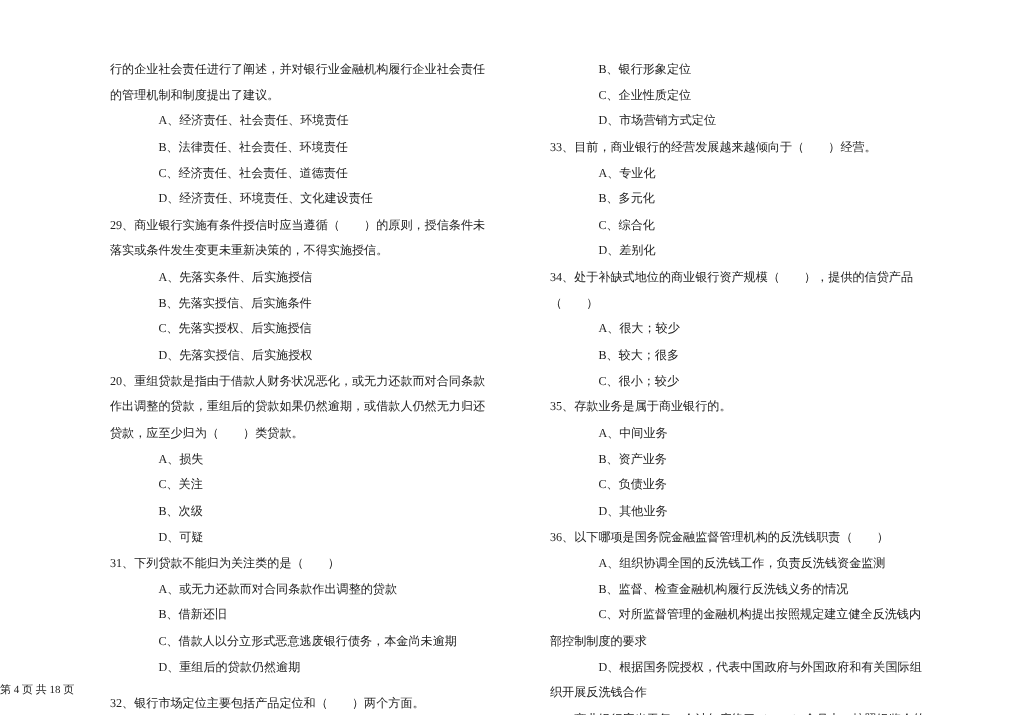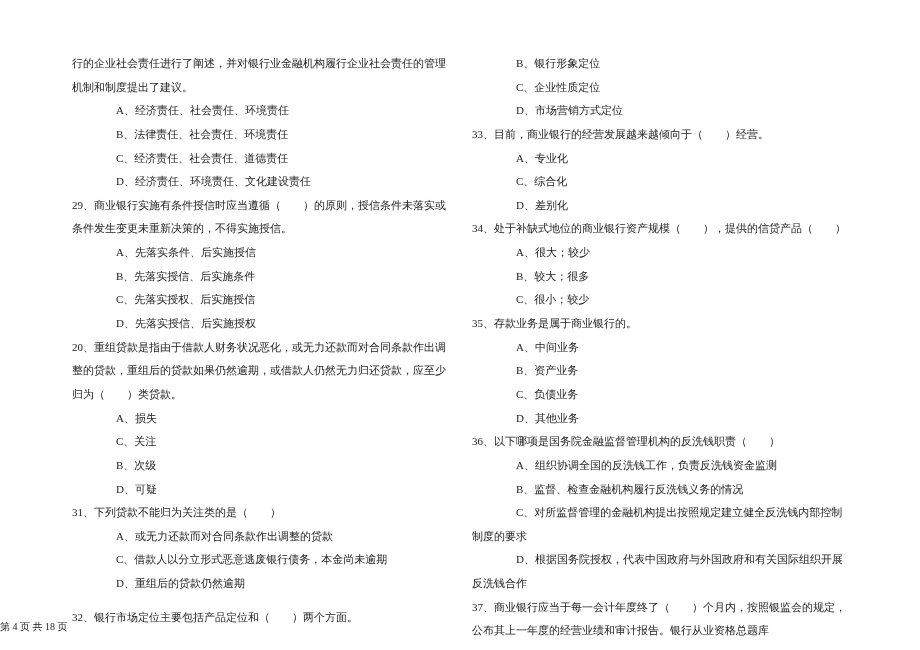--- a/index.html
+++ b/index.html
@@ -14,20 +14,21 @@
       padding: 52px 72px 40px 72px;
     }
     .content {
       display: flex;
       gap: 24px;
       height: 552px;
     }
     .col {
       flex: 1;
       line-height: 2.15;
+      margin-left: 28px;
     }
     .opt-line { text-indent: 4em; }
     .no-indent { text-indent: 0; }
     .footer {
       position: absolute;
       bottom: 16px;
       left: 0;
       right: 0;
       text-align: left;
       font-size: 10px;
@@ -48,33 +49,35 @@
     <div class="opt-line">B、先落实授信、后实施条件</div>
     <div class="opt-line">C、先落实授权、后实施授信</div>
     <div class="opt-line">D、先落实授信、后实施授权</div>
     <div class="no-indent">20、重组贷款是指由于借款人财务状况恶化，或无力还款而对合同条款作出调整的贷款，重组后的贷款如果仍然逾期，或借款人仍然无力归还贷款，应至少归为（　　）类贷款。</div>
     <div class="opt-line">A、损失</div>
     <div class="opt-line">C、关注</div>
     <div class="opt-line">B、次级</div>
     <div class="opt-line">D、可疑</div>
     <div class="no-indent">31、下列贷款不能归为关注类的是（　　）</div>
     <div class="opt-line">A、或无力还款而对合同条款作出调整的贷款</div>
+    <div class="opt-line">B、借新还旧</div>
     <div class="opt-line">C、借款人以分立形式恶意逃废银行债务，本金尚未逾期</div>
     <div class="opt-line">D、重组后的贷款仍然逾期</div>
     <div style="height:10px"></div>
     <div class="no-indent">32、银行市场定位主要包括产品定位和（　　）两个方面。</div>
 
   </div>
 
   <div class="col">
     <div class="opt-line">B、银行形象定位</div>
     <div class="opt-line">C、企业性质定位</div>
     <div class="opt-line">D、市场营销方式定位</div>
     <div class="no-indent">33、目前，商业银行的经营发展越来越倾向于（　　）经营。</div>
     <div class="opt-line">A、专业化</div>
+    <div class="opt-line">B、多元化</div>
     <div class="opt-line">C、综合化</div>
     <div class="opt-line">D、差别化</div>
     <div class="no-indent">34、处于补缺式地位的商业银行资产规模（　　），提供的信贷产品（　　）</div>
     <div class="opt-line">A、很大；较少</div>
     <div class="opt-line">B、较大；很多</div>
     <div class="opt-line">C、很小；较少</div>
     <div class="no-indent">35、存款业务是属于商业银行的。</div>
     <div class="opt-line">A、中间业务</div>
     <div class="opt-line">B、资产业务</div>
     <div class="opt-line">C、负债业务</div>

